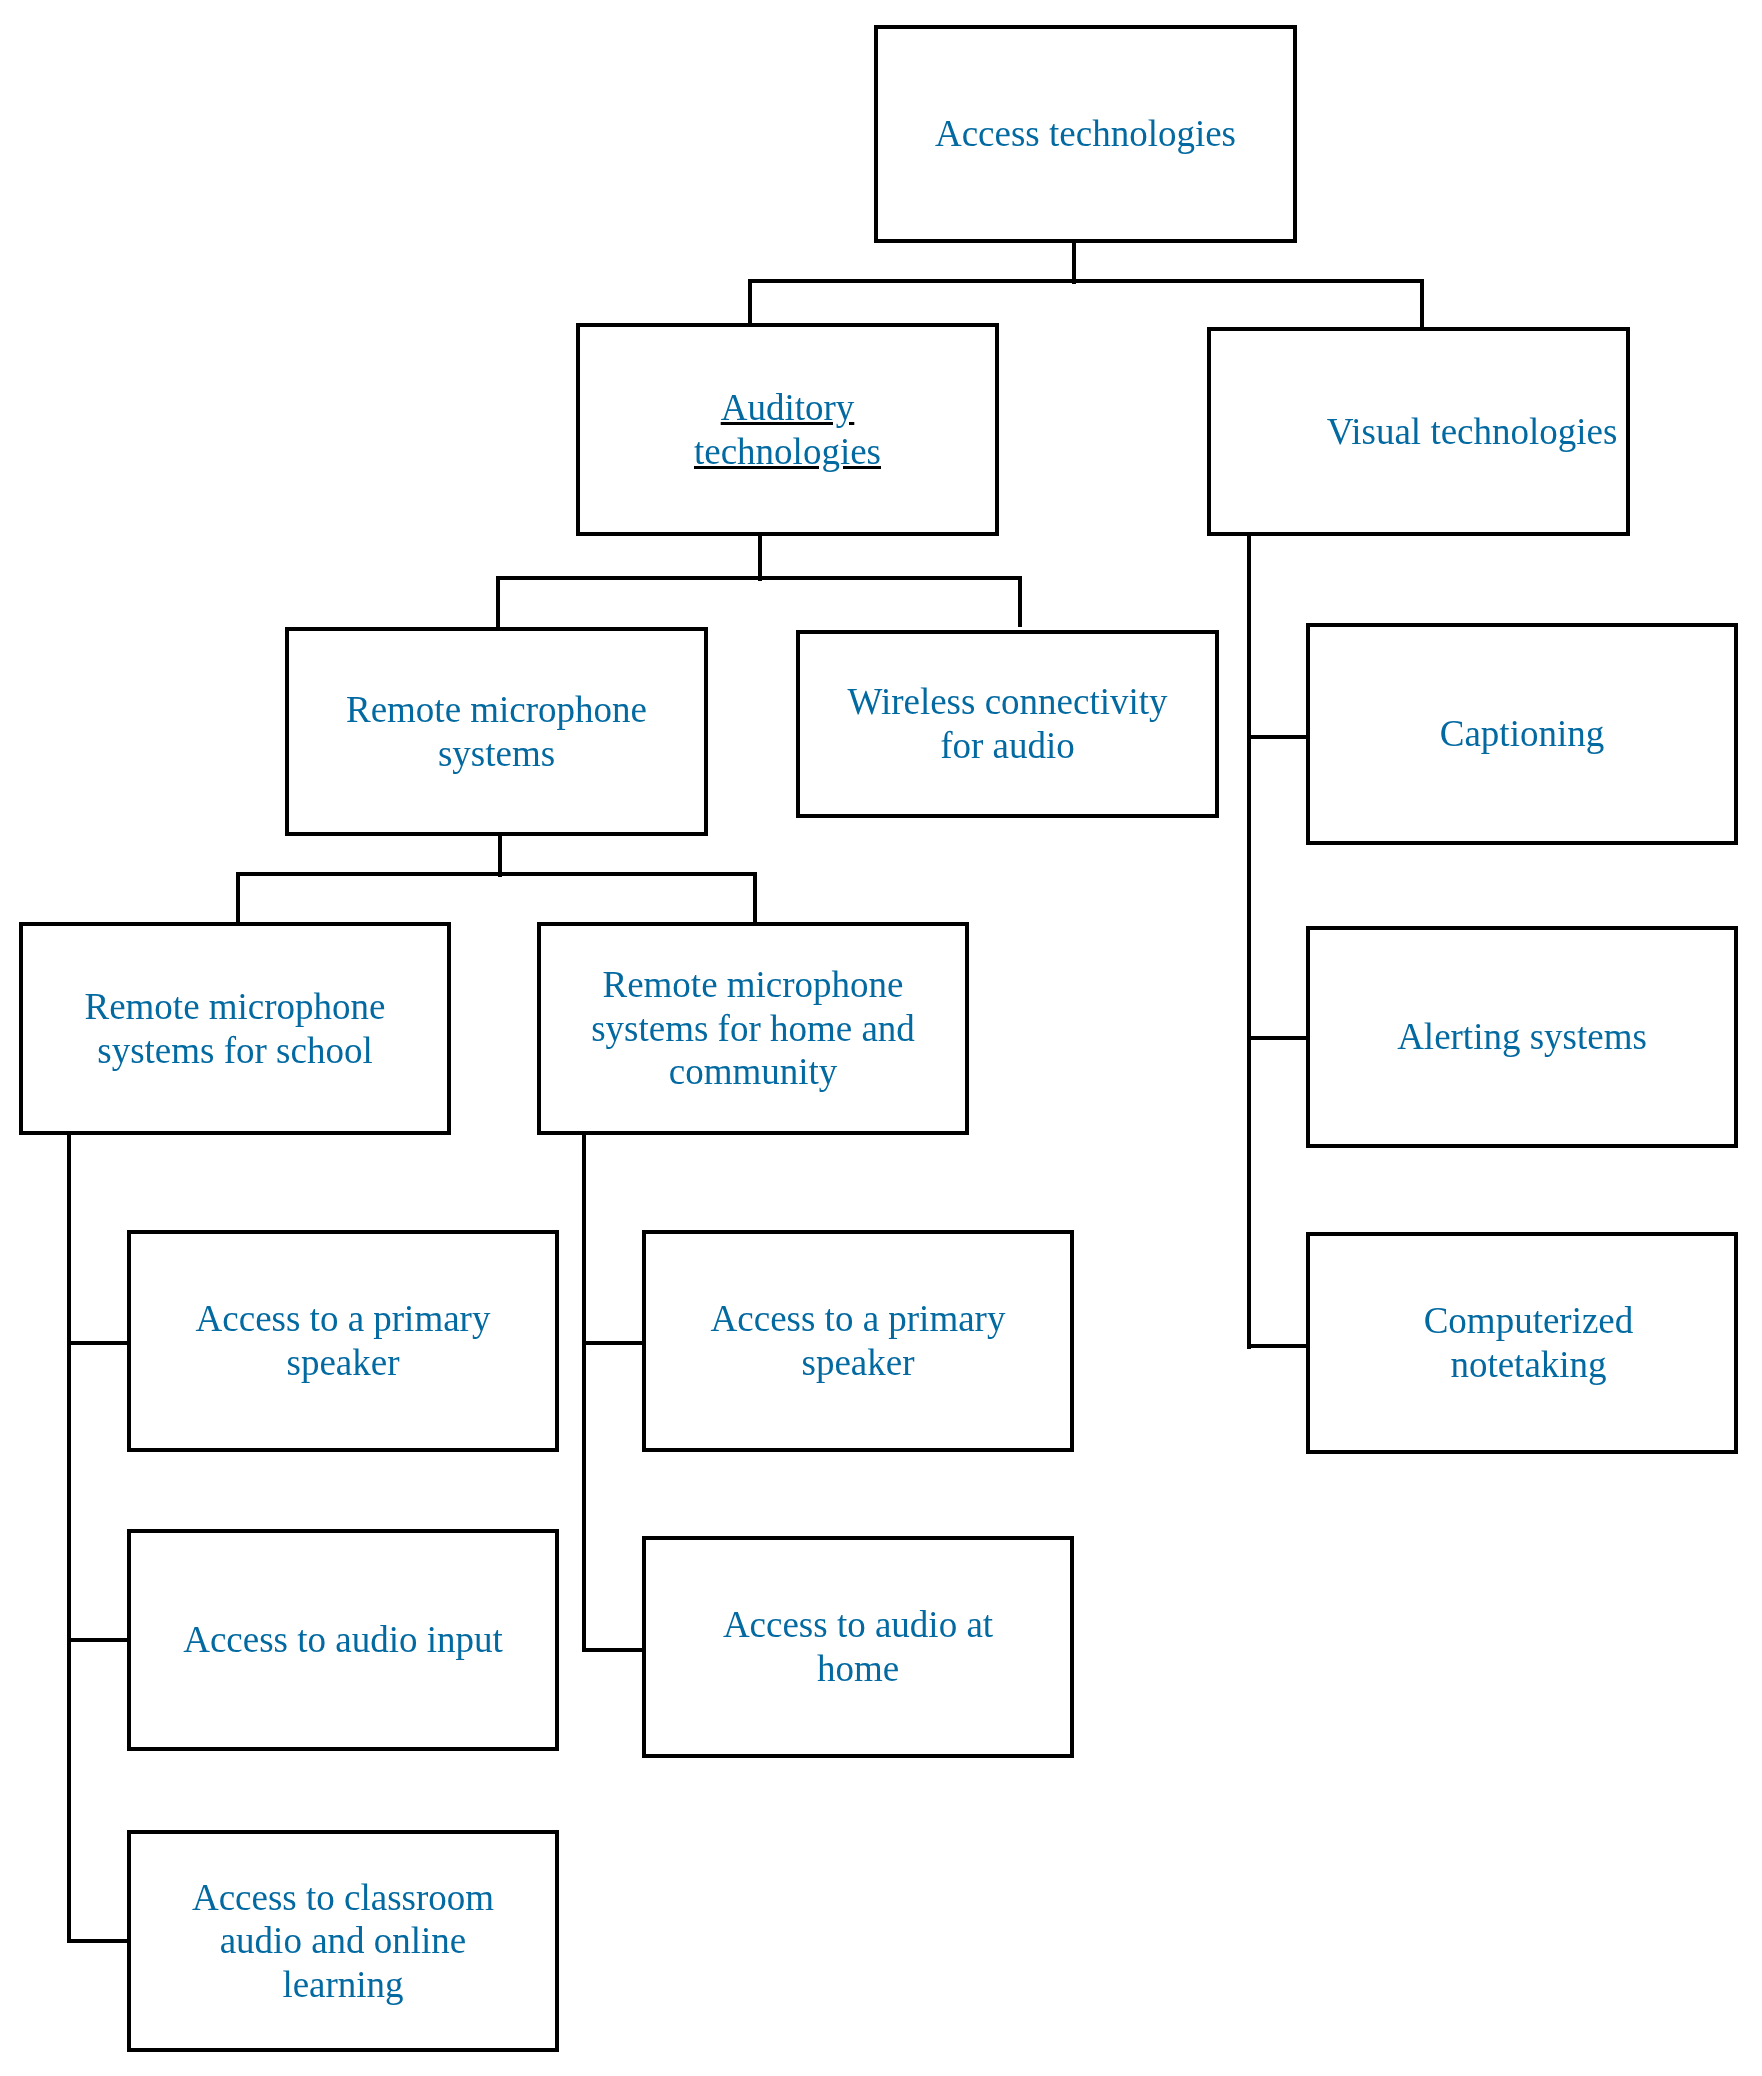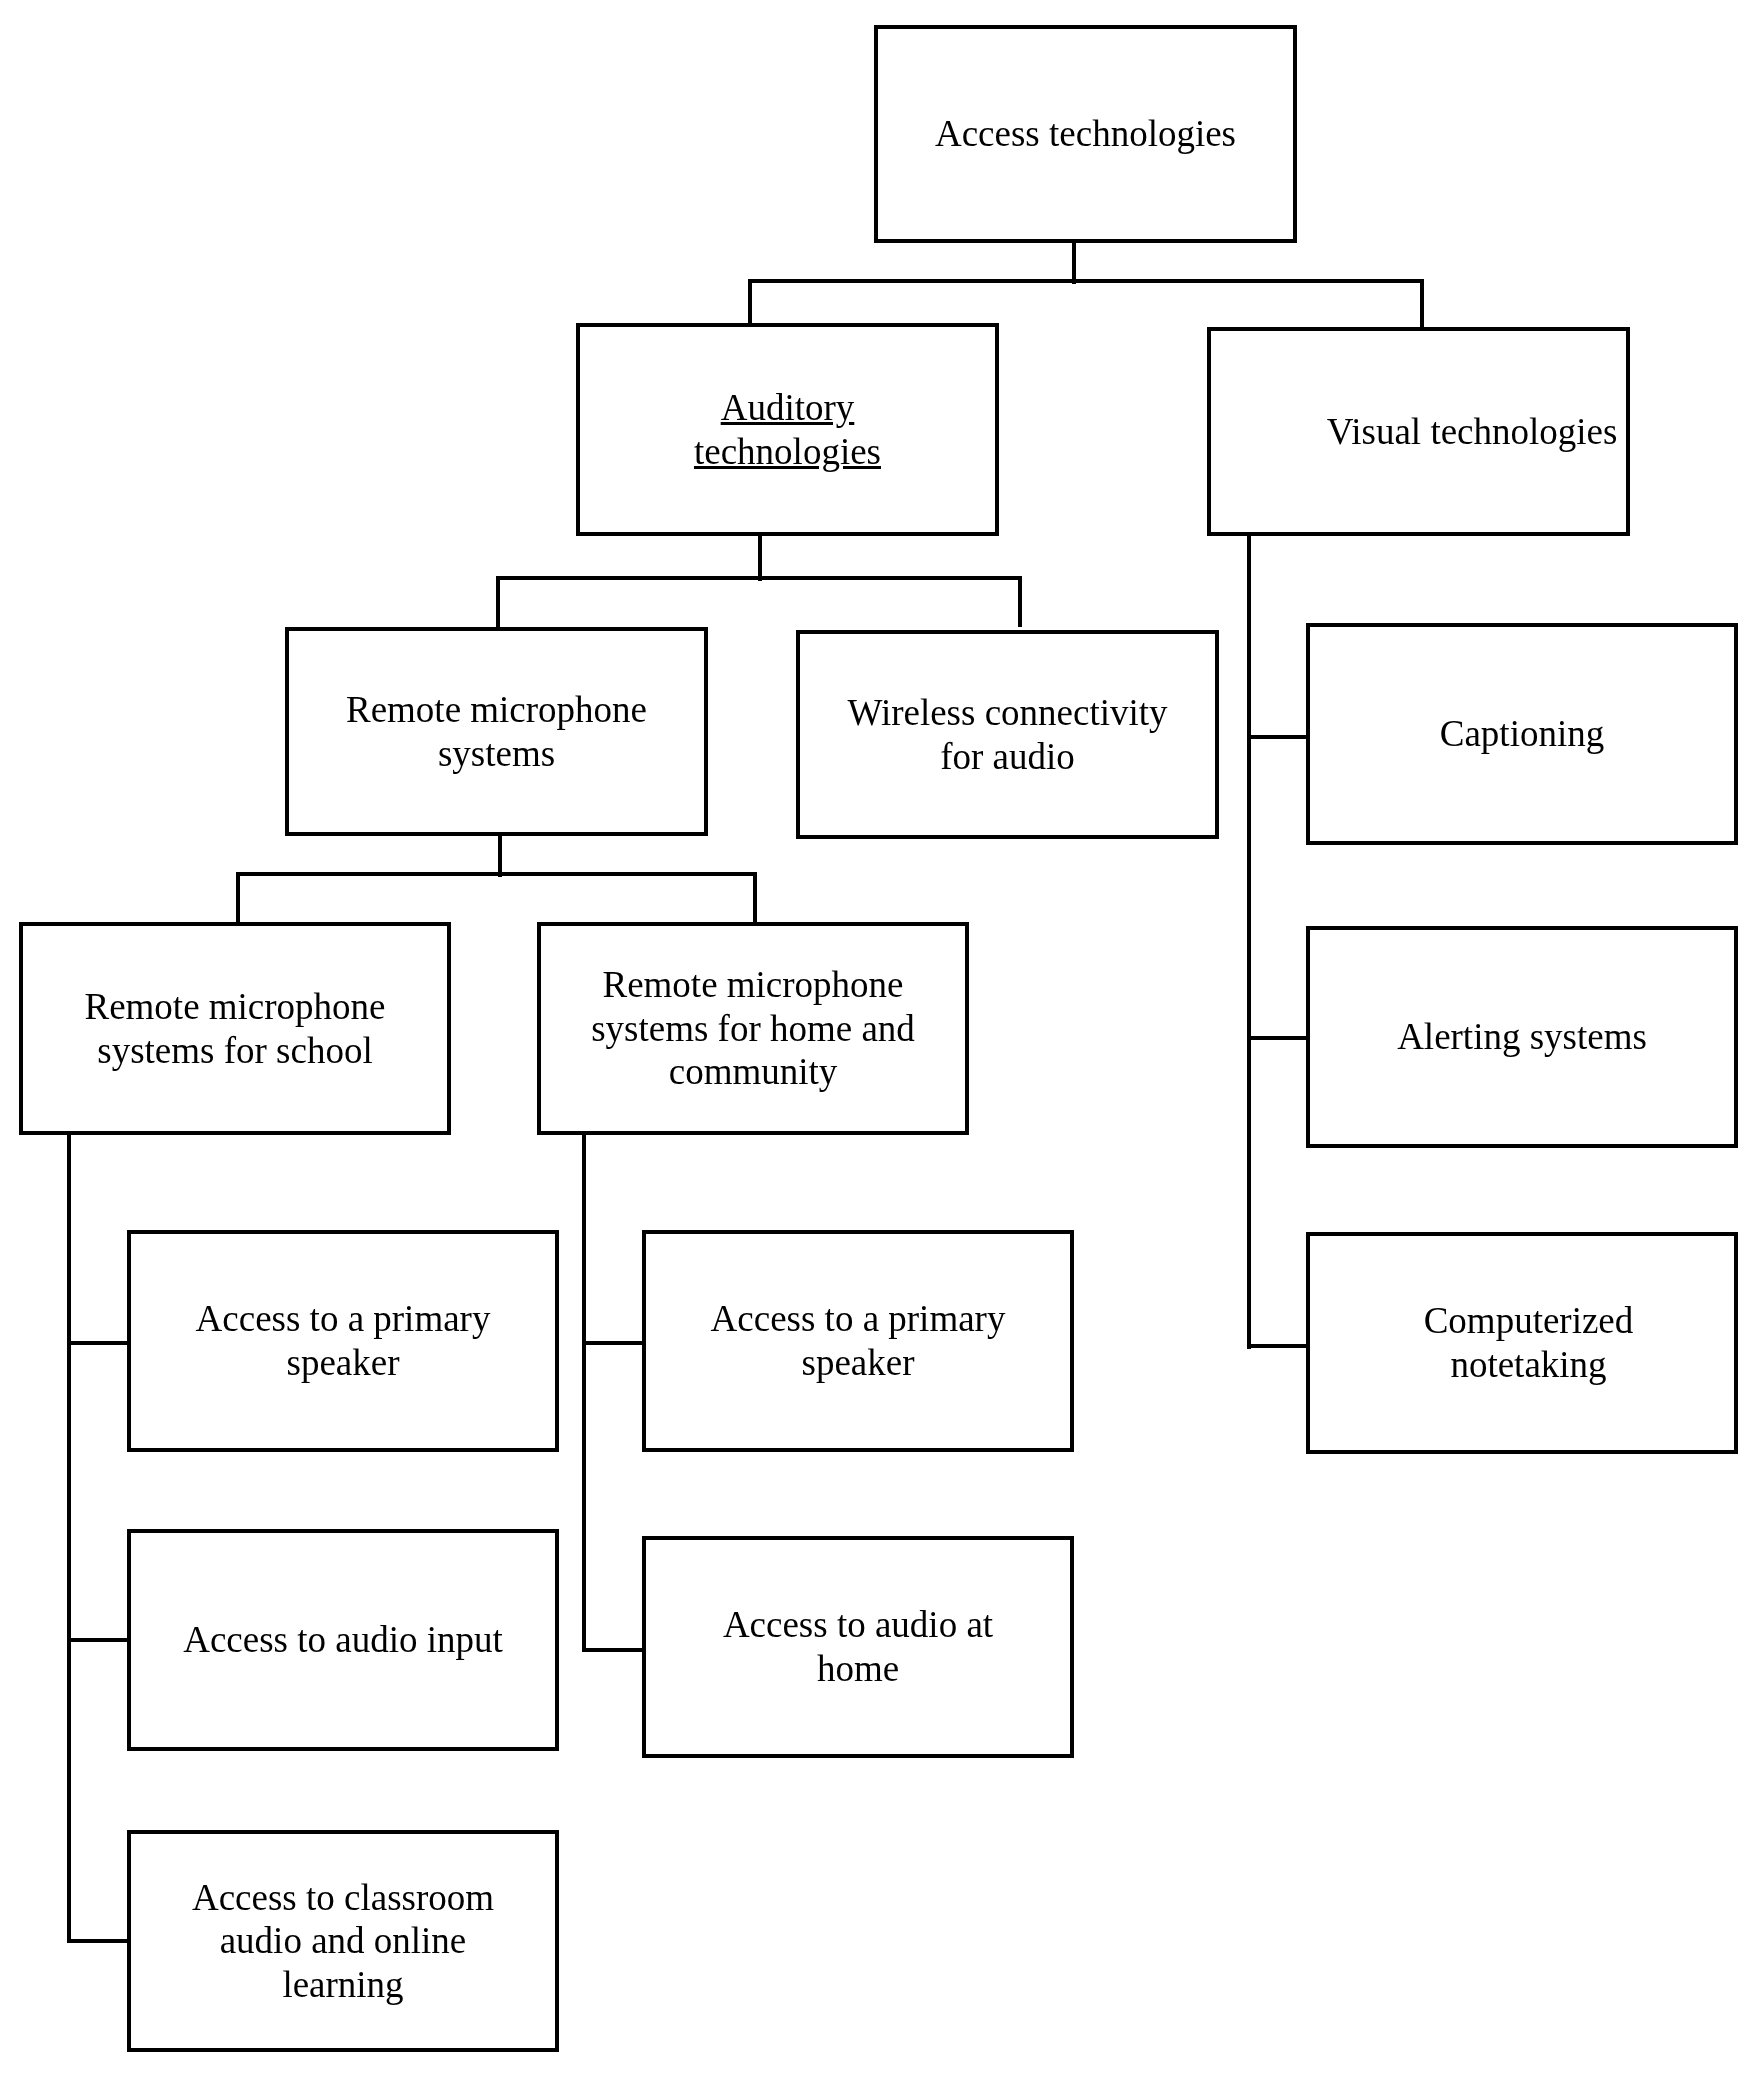--- a/index.html
+++ b/index.html
@@ -22,21 +22,21 @@
     background: #ffffff;
     display: flex;
     align-items: center;
     justify-content: center;
     text-align: center;
     z-index: 3;
   }
   .node-label {
     display: block;
     width: 100%;
-    color: #000000;
+    color: #0369a1;
     font-size: 37px;
     line-height: 1.18;
     padding: 0 8.6px;
     box-sizing: border-box;
     white-space: pre-line;
   }
   .connector {
     position: absolute;
     background: #000000;
     z-index: 1;
@@ -89,21 +89,21 @@
 
   <div class="node-box" style="left:1207px; top:327px; width:423px; height:209px;text-align:right;">
     <span class="node-label">Visual technologies</span>
   </div>
 
   <div class="node-box" style="left:285px; top:627px; width:423px; height:209px;">
     <span class="node-label">Remote microphone
 systems</span>
   </div>
 
-  <div class="node-box" style="left:796px; top:630px; width:423px; height:209px;">
+  <div class="node-box" style="left:796px; top:630px; width:423px; height:188px;">
     <span class="node-label">Wireless connectivity
 for audio</span>
   </div>
 
   <div class="node-box" style="left:1306px; top:623px; width:432px; height:222px;">
     <span class="node-label">Captioning</span>
   </div>
 
   <div class="node-box" style="left:1306px; top:926px; width:432px; height:222px;">
     <span class="node-label">Alerting systems</span>

